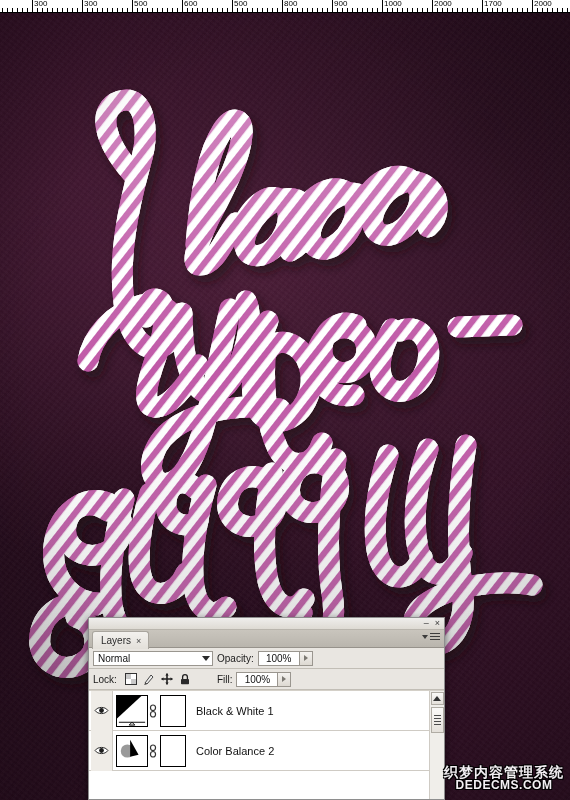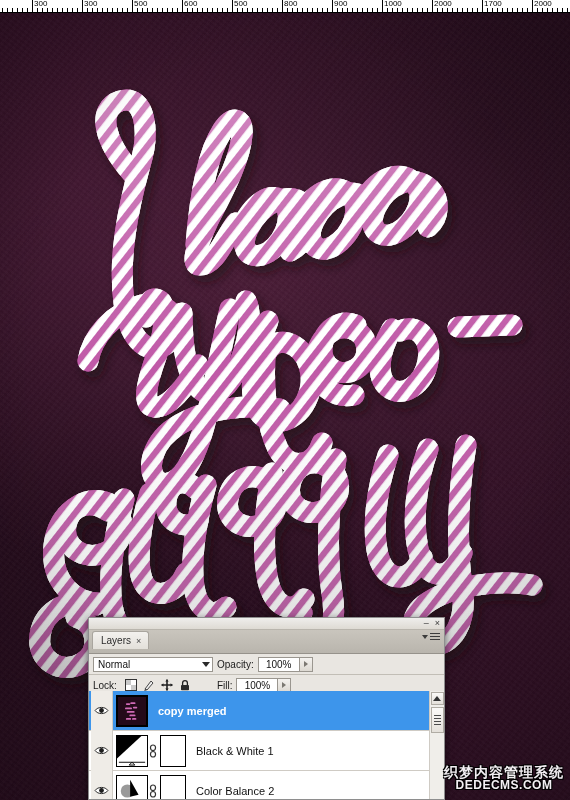--- a/index.html
+++ b/index.html
@@ -69,21 +69,21 @@
     background:linear-gradient(#efeeec,#dedad3);
     border-bottom:1px solid #b9b5ad;
   }
   .win-btns {
     position:absolute; right:4px; top:-1px; display:flex; gap:6px;
     align-items:center; height:12px;
   }
   .win-btn { font-size:9px; color:#3a3a3a; line-height:9px; cursor:default; }
 
   .tabstrip {
-    position:relative; height:24px;
+    position:relative; height:18px;
     background:linear-gradient(#c9c5bd,#b9b5ad);
     border-bottom:1px solid #96928b;
   }
   .tab {
     position:absolute; left:3px; top:1px; height:18px;
     padding:0 7px 0 8px;
     background:linear-gradient(#f3f1ee,#e3e0da);
     border:1px solid #a9a59e; border-bottom:none;
     border-radius:3px 3px 0 0;
     display:flex; align-items:center; gap:5px;
@@ -479,42 +479,20 @@
     <div style="display:flex">
       <div class="num-field">100%</div>
       <div class="spinner">
           <span class="tri"></span>
         </div>
     </div>
   </div>
 
   <div class="layer-list">
     <div class="layer-rows" id="layer-rows">
-        <div class="layer-row selected">
-          <div class="eye-cell">
-            <svg viewBox="0 0 16 12" width="15" height="11">
-              <path d="M1 6 C4 1.5 12 1.5 15 6 C12 10.5 4 10.5 1 6 Z" fill="#fff" stroke="#1c1c1c" stroke-width="1"></path>
-              <circle cx="8" cy="6" r="2.6" fill="#1c1c1c"></circle>
-            </svg>
-          </div>
-          <div class="thumb selected-thumb"><svg viewBox="0 0 32 32" width="100%" height="100%">
-              <rect width="32" height="32" fill="#240a1a"></rect>
-              <g fill="#d06ab6">
-                <rect x="9" y="7" width="5" height="2" rx="1"></rect>
-                <rect x="14" y="6" width="6" height="2" rx="1"></rect>
-                <rect x="8" y="12" width="8" height="2" rx="1"></rect>
-                <rect x="17" y="11" width="5" height="2" rx="1"></rect>
-                <rect x="10" y="16" width="9" height="2" rx="1"></rect>
-                <rect x="13" y="20" width="7" height="2" rx="1"></rect>
-                <rect x="9" y="24" width="6" height="2" rx="1"></rect>
-                <rect x="16" y="24" width="5" height="2" rx="1"></rect>
-              </g>
-            </svg></div>
-          <div class="layer-name">copy merged</div>
-        </div>
         <div class="layer-row">
           <div class="eye-cell">
             <svg viewBox="0 0 16 12" width="15" height="11">
               <path d="M1 6 C4 1.5 12 1.5 15 6 C12 10.5 4 10.5 1 6 Z" fill="#fff" stroke="#1c1c1c" stroke-width="1"></path>
               <circle cx="8" cy="6" r="2.6" fill="#1c1c1c"></circle>
             </svg>
           </div>
           <div class="thumb"><svg viewBox="0 0 32 32" width="100%" height="100%">
               <rect width="32" height="32" fill="#fff"></rect>
               <path d="M0 0 L26 0 L0 24 Z" fill="#000"></path>

